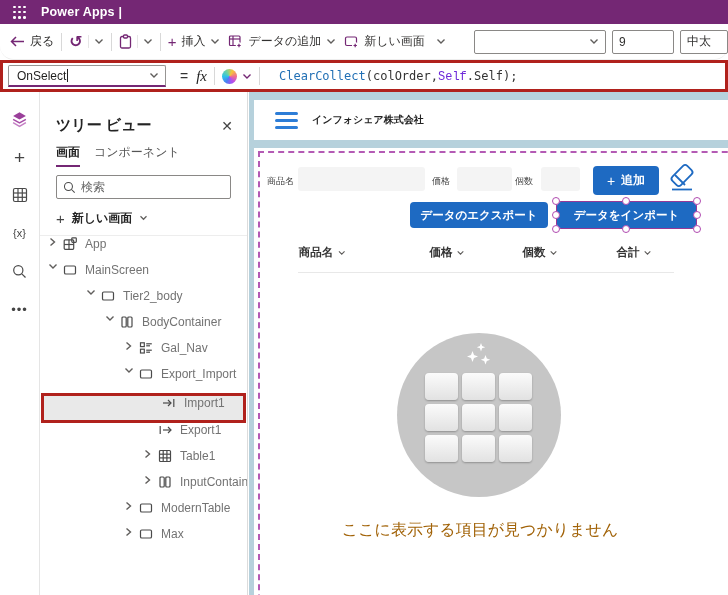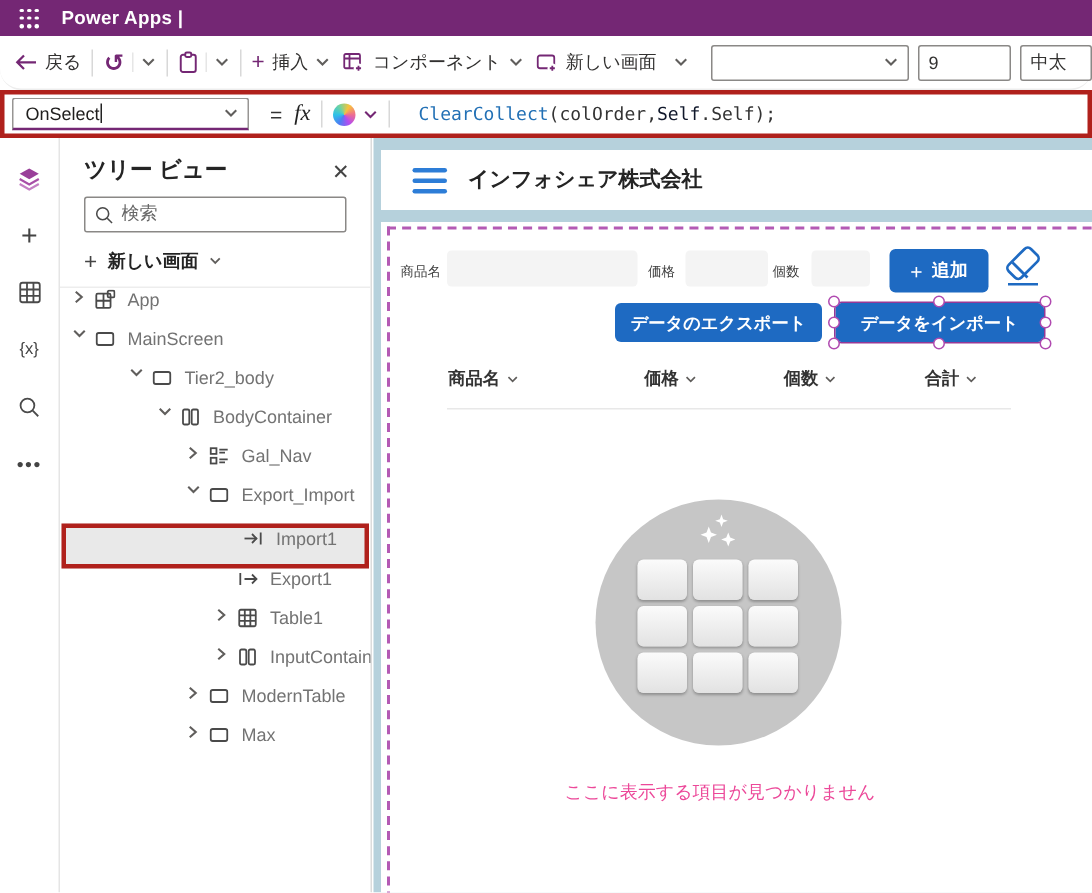--- a/index.html
+++ b/index.html
@@ -39,59 +39,59 @@
     border-bottom:2px solid #742774; border-radius:2px 2px 0 0; display:flex; align-items:center;
     padding:0 6px 0 8px; font-size:12px; color:#201f1e; background:#fff; }
   .caret { width:1px; height:13px; background:#222; margin-left:1px; }
   .prop-box .spring { flex:1; }
   .eq { font-size:14px; color:#333; margin-left:14px; }
   .fx { font-family:"Liberation Serif","DejaVu Serif",serif; font-style:italic; font-size:15px;
     color:#222; margin-left:8px; }
   .copilot { width:15px; height:15px; border-radius:50%; flex:none;
     background:conic-gradient(from 210deg,#4c7ef3,#2ec2e8,#6fd3a0,#f8c33a,#ee6d91,#b44cf0,#4c7ef3); }
   .fml { font-family:"DejaVu Sans Mono","Liberation Mono",monospace; font-size:12px; margin-left:12px; white-space:pre; }
-  .tok-fn { color:#2270b5; } .tok-pl { color:#333; } .tok-kw { color:#0f172a; }
+  .tok-fn { color:#2270b5; } .tok-pl { color:#333; } .tok-kw { color:#6d28d9;font-family:Liberation Mono, monospace; }
 
   
   .rail { position:absolute; left:0; top:92px; width:40px; height:503px; background:#fff;
     border-right:1px solid #e5e5e5; padding-top:8px; }
   .rail-item { height:38px; display:flex; align-items:center; justify-content:center; color:#3b3b3b; }
   .rail-item.txt { font-size:11px; color:#444; }
   .rail-item.dots { font-size:13px; letter-spacing:1px; color:#444; }
 
   
   .tpanel { position:absolute; left:40px; top:92px; width:208px; height:503px; background:#fff;
     border-right:1px solid #dcdcdc; overflow:hidden; }
-  .tp-head { display:flex; align-items:center; margin:12px 14px 0 16px; }
+  .tp-head { display:flex; align-items:center; margin:24px 14px 0 16px; }
   .tp-title { font-size:15px; font-weight:bold; color:#242424; }
   .tp-close { margin-left:auto; font-size:14px; color:#444; line-height:1; }
   .tp-tabs { display:flex; gap:14px; margin:9px 16px 0; font-size:12px; color:#555; }
   .tp-tab { padding-bottom:4px; }
   .tp-tab.active { color:#242424; font-weight:bold; border-bottom:2px solid #742774; }
   .tp-search { margin:8px 16px 0; height:24px; border:1px solid #8a8886; border-radius:2px;
     display:flex; align-items:center; gap:5px; padding:0 6px; }
-  .tp-search input { border:none; outline:none; flex:1; font-size:12px; font-family:Liberation Mono, monospace; min-width:0; }
+  .tp-search input { border:none; outline:none; flex:1; font-size:12px; font-family:Liberation Sans, sans-serif; min-width:0; }
   .tp-search input::placeholder { color:#666; }
   .tp-new { margin:9px 16px 0; display:flex; align-items:center; gap:7px; font-size:12px; color:#242424; height:20px; }
   .tp-div { height:1px; background:#ededed; margin-top:7px; }
   .tree { padding-top:1px; }
   .trow { height:26px; display:flex; align-items:flex-start; font-size:12px; color:#737373; }
   .chevslot { width:17px; display:flex; justify-content:center; flex:none; color:#555; }
   .ticon { width:18px; display:flex; justify-content:center; flex:none; margin-right:6px; }
   .trow.selected { background:#e9e9e9; border:3px solid #b0211c; height:30px; margin:0 1px; }
   .lv0{padding-left:4px;} .lv1{padding-left:23px;} .lv2{padding-left:42px;}
   .lv3{padding-left:61px;} .lv4{padding-left:80px;} .lv5{padding-left:99px;}
 
   
   .canvas { position:absolute; left:249px; top:92px; width:479px; height:503px; background:#b6d1dc; }
   .app-header { position:absolute; left:5px; top:8px; width:480px; height:40px; background:#fff;
     display:flex; align-items:center; }
   .hamb { margin-left:21px; display:flex; flex-direction:column; gap:4px; }
   .hamb i { width:23px; height:3px; background:#2d7dd7; border-radius:2px; }
-  .app-title { margin-left:14px; font-size:14px; font-weight:bold; color:#242424; }
+  .app-title { margin-left:14px; font-size:10px; font-weight:bold; color:#242424; }
   .app-body { position:absolute; left:5px; top:56px; width:480px; height:460px; background:#fff; }
   .sel-outline { position:absolute; left:4px; top:3px; width:500px; height:530px;
     border:2px dashed #b45ab4; pointer-events:none; }
   .flabel { position:absolute; font-size:9px; color:#3b3b3b; }
   .finput { position:absolute; height:24px; background:#f4f4f4; border-radius:3px; border:none; }
   .blue-btn { position:absolute; background:#1e6ac2; color:#fff; font-weight:bold; border-radius:4px;
     display:flex; align-items:center; justify-content:center; gap:6px; }
   .btn-add { left:339px; top:18px; width:66px; height:29px; font-size:12px; }
   .btn-add .plus { font-size:14px; font-weight:normal; }
   .btn-export { left:156px; top:54px; width:138px; height:26px; font-size:11.5px; }
@@ -105,21 +105,21 @@
     display:flex; align-items:center; gap:4px; white-space:nowrap; }
   .th-div { position:absolute; left:44px; top:124px; width:376px; height:1px; background:#e8e8e8; }
   .empty-circle { position:absolute; left:143px; top:185px; width:164px; height:164px;
     border-radius:50%; background:#c6c6c6; }
   .tile-grid { position:absolute; left:28px; top:40px; width:107px; height:89px; display:grid;
     grid-template-columns:repeat(3,33px); grid-template-rows:repeat(3,27px); gap:4px; }
   .tile { background:linear-gradient(180deg,#fbfbfb,#e2e2e2); border-radius:4px;
     box-shadow:0 1px 2px rgba(0,0,0,.28); }
   .sparkles { position:absolute; left:66px; top:8px; }
   .empty-msg { position:absolute; left:0; top:372px; width:452px; text-align:center;
-    font-size:12px; color:#ec4899; }
+    font-size:16px; color:#a16207; }
   .stroke { fill:none; stroke:#4a4a4a; stroke-width:1.2; }
   .chev-g { stroke:#605e5c; stroke-width:1.4; fill:none; }
 </style>
 </head>
 <body>
 
 <div class="topbar">
   <div class="waffle">
     <i></i>
       <i></i>
@@ -173,21 +173,21 @@
       </svg>
   </div>
   <div class="tb-btn" style="margin-left:8px;">
     <svg width="15" height="15" viewBox="0 0 15 15">
         <rect x="1.5" y="2" width="10.5" height="9.5" rx="1" fill="none" stroke="#742774" stroke-width="1.2"></rect>
         <line x1="1.5" y1="5" x2="12" y2="5" stroke="#742774" stroke-width="1.2"></line>
         <line x1="5" y1="2" x2="5" y2="11.5" stroke="#742774" stroke-width="1.2"></line>
         <circle cx="11" cy="11.5" r="3.2" fill="#fff"></circle>
         <path d="M11 9.8 v3.4 M9.3 11.5 h3.4" stroke="#742774" stroke-width="1.2"></path>
       </svg>
-    <span>コンポーネント</span>
+    <span>データの追加</span>
     <svg width="10" height="7" viewBox="0 0 10 7">
         <polyline class="chev-g" points="1.5,1.5 5,5 8.5,1.5"></polyline>
       </svg>
   </div>
   <div class="tb-btn" style="margin-left:8px;">
     <svg width="15" height="14" viewBox="0 0 15 14">
         <rect x="1.5" y="2" width="11" height="8.5" rx="1.5" fill="none" stroke="#742774" stroke-width="1.2"></rect>
         <circle cx="11.2" cy="10.5" r="3.2" fill="#fff"></circle>
         <path d="M11.2 8.8 v3.4 M9.5 10.5 h3.4" stroke="#742774" stroke-width="1.2"></path>
       </svg>
@@ -264,20 +264,24 @@
   </div>
   <div class="rail-item dots">
     <span>•••</span>
   </div>
 </div>
 
 <div class="tpanel">
   <div class="tp-head">
     <span class="tp-title">ツリー ビュー</span>
     <span class="tp-close">✕</span>
+  </div>
+  <div class="tp-tabs">
+    <span class="tp-tab active">画面</span>
+    <span class="tp-tab">コンポーネント</span>
   </div>
   <div class="tp-search">
     <svg width="13" height="13" viewBox="0 0 15 15">
         <circle cx="6.3" cy="6.3" r="4.6" class="stroke"></circle>
         <line x1="9.8" y1="9.8" x2="13.5" y2="13.5" class="stroke"></line>
       </svg>
     <input placeholder="検索" style="">
   </div>
   <div class="tp-new">
     <span style="font-size:15px;color:#444;">+</span>

